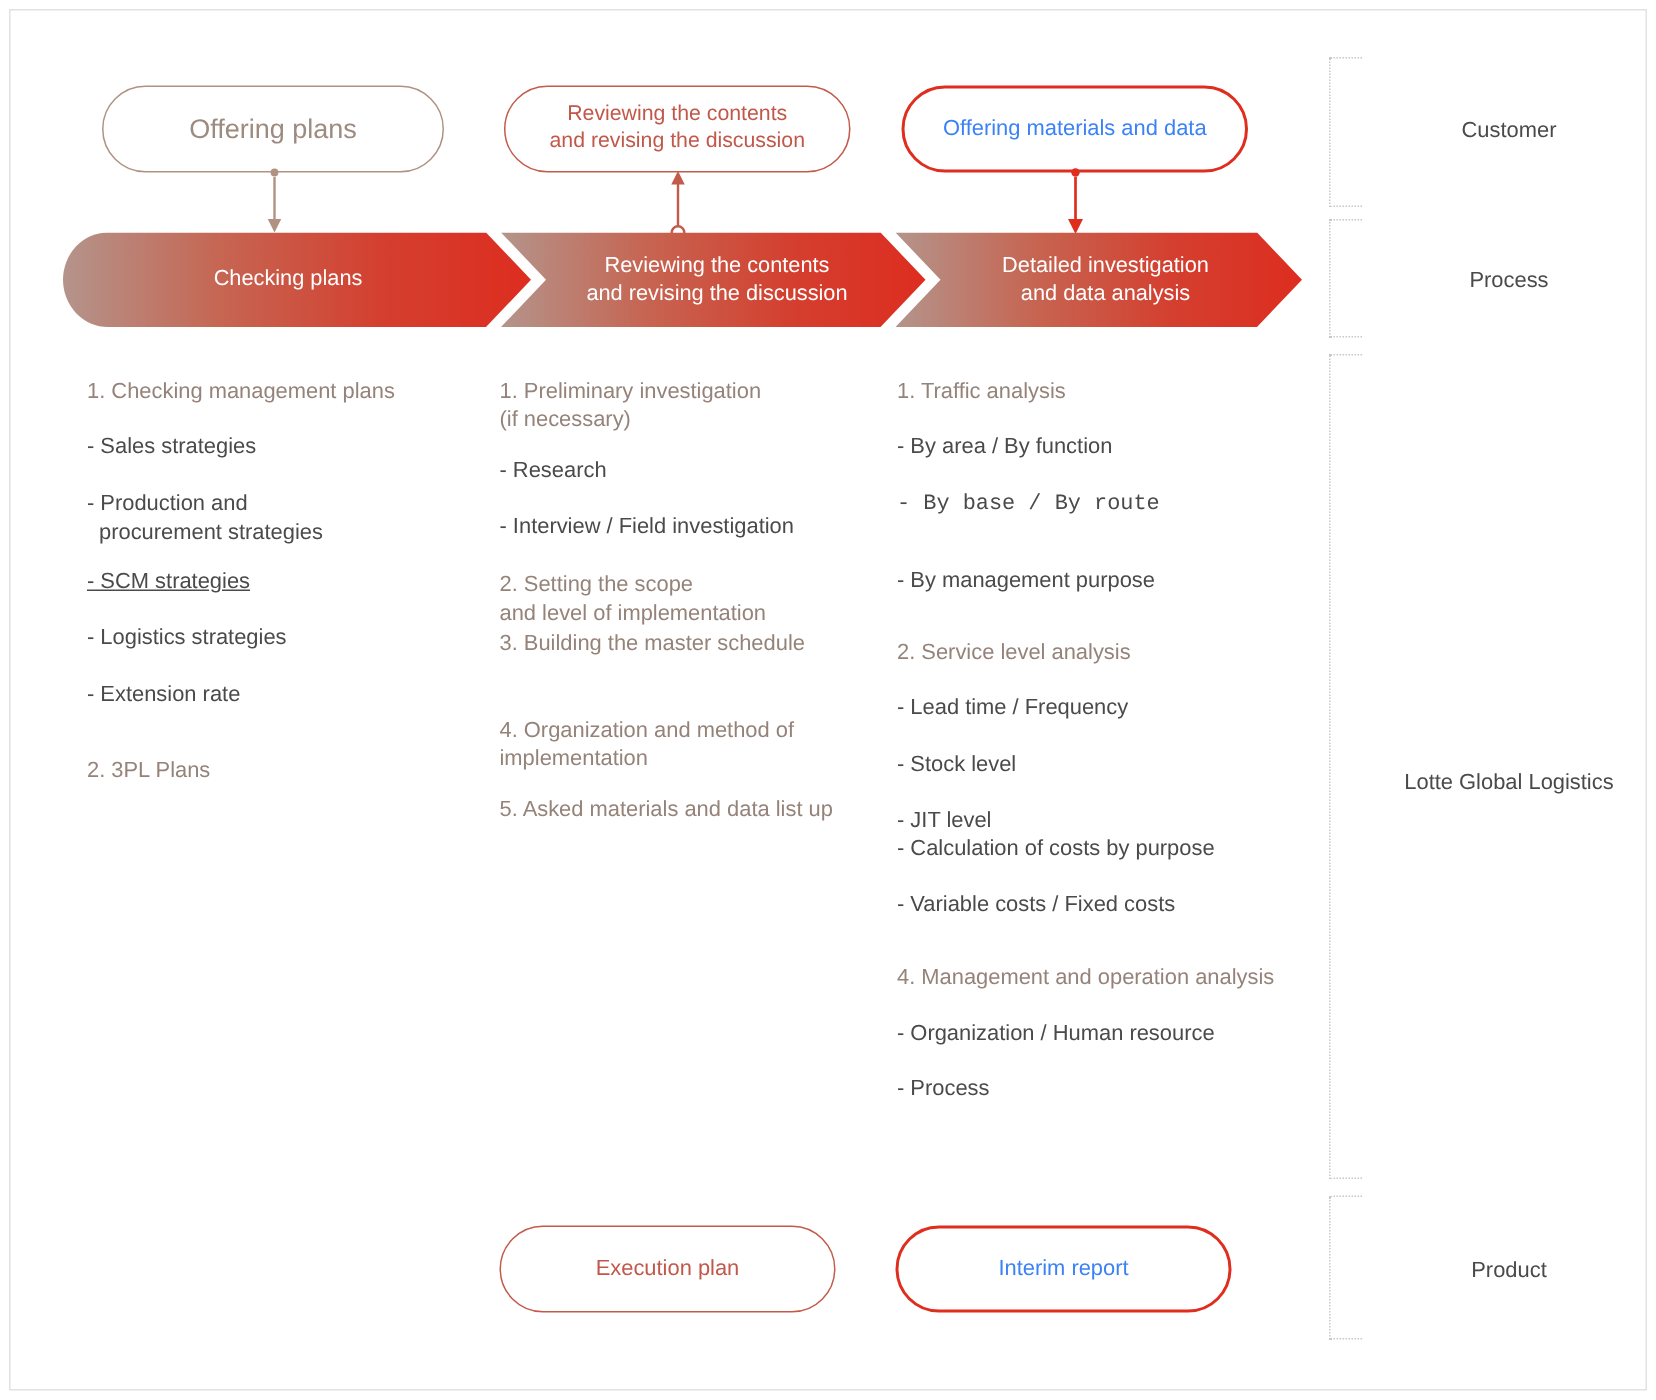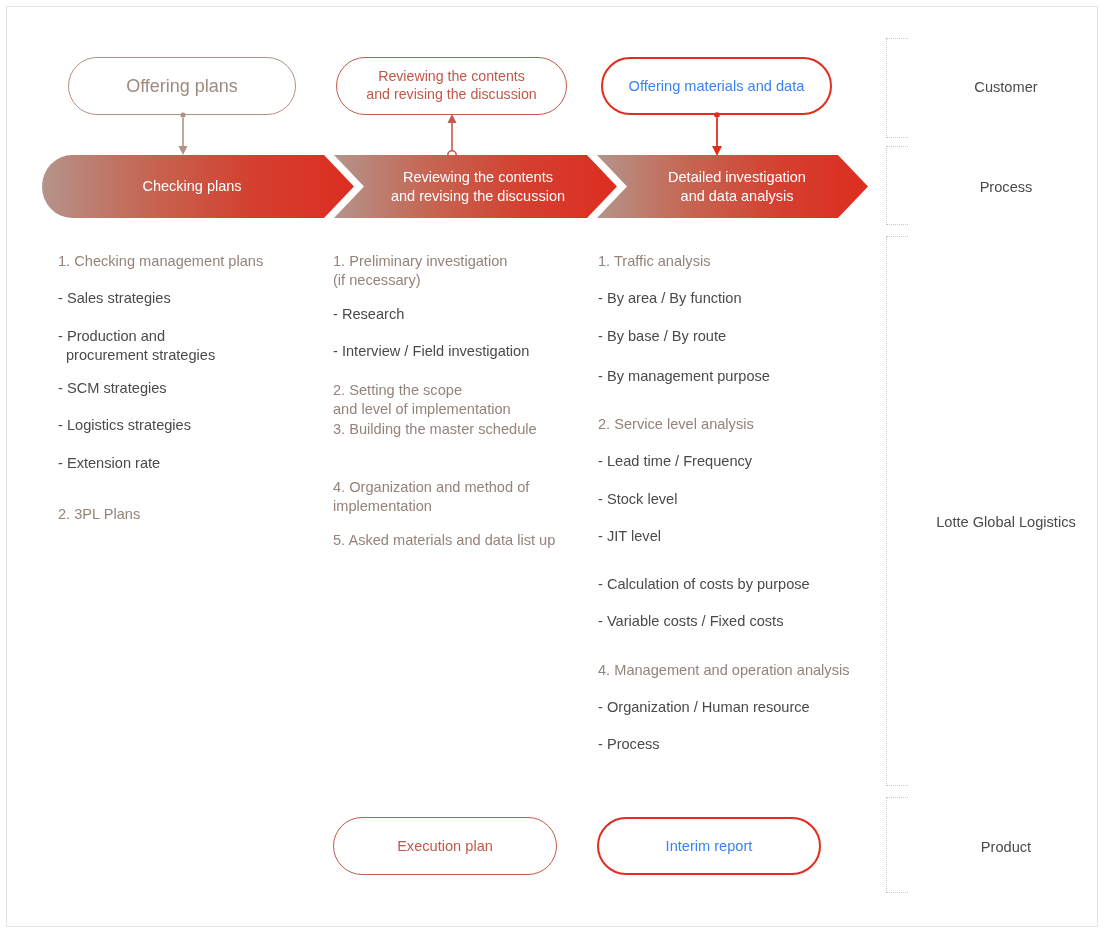--- a/index.html
+++ b/index.html
@@ -181,21 +181,21 @@
       <span>Detailed investigation
 and data analysis</span>
     </div>
   </div>
 
   <div class="col col-0">
     <div class="entry head" style="margin-bottom:18px;">1. Checking management plans</div>
     <div class="entry sub" style="margin-bottom:18px;">- Sales strategies</div>
     <div class="entry sub" style="margin-bottom:14px;">- Production and
   procurement strategies</div>
-    <div class="entry sub" style="margin-bottom:18px;">- SCM strategies</div>
+    <div class="entry sub" style="margin-bottom:18px;text-decoration:underline;">- SCM strategies</div>
     <div class="entry sub" style="margin-bottom:18px;">- Logistics strategies</div>
     <div class="entry sub" style="margin-bottom:32px;">- Extension rate</div>
     <div class="entry head">2. 3PL Plans</div>
   </div>
 
   <div class="col col-1">
     <div class="entry head" style="margin-bottom:14px;">1. Preliminary investigation
     (if necessary)</div>
     <div class="entry sub" style="margin-bottom:18px;">- Research</div>
     <div class="entry sub" style="margin-bottom:20px;">- Interview / Field investigation</div>
@@ -203,26 +203,26 @@
     and level of implementation</div>
     <div class="entry head" style="margin-bottom:21px;">3. Building the master schedule</div>
     <div class="entry head" style="margin-bottom:15px;margin-top:39px;">4. Organization and method of
     implementation</div>
     <div class="entry head">5. Asked materials and data list up</div>
   </div>
 
   <div class="col col-2">
     <div class="entry head" style="margin-bottom:18px;">1. Traffic analysis</div>
     <div class="entry sub" style="margin-bottom:18px;">- By area / By function</div>
-    <div class="entry sub" style="margin-bottom:21px;">- By base / By route</div>
+    <div class="entry sub" style="margin-bottom:32px;font-family:Liberation Mono, monospace;">- By base / By route</div>
     <div class="entry sub" style="margin-bottom:29px;">- By management purpose</div>
     <div class="entry head" style="margin-bottom:18px;">2. Service level analysis</div>
     <div class="entry sub" style="margin-bottom:18px;">- Lead time / Frequency</div>
     <div class="entry sub" style="margin-bottom:18px;">- Stock level</div>
-    <div class="entry sub" style="margin-bottom:29px;">- JIT level</div>
+    <div class="entry sub" style="">- JIT level</div>
     <div class="entry sub" style="margin-bottom:18px;">- Calculation of costs by purpose</div>
     <div class="entry sub" style="margin-bottom:29px;">- Variable costs / Fixed costs</div>
     <div class="entry head" style="margin-bottom:18px;">4. Management and operation analysis</div>
     <div class="entry sub" style="margin-bottom:18px;">- Organization / Human resource</div>
     <div class="entry sub">- Process</div>
   </div>
 
   <div class="pill pill-c1" style="left:333px; top:817px; width:224px; height:58px; font-size:14.6px;">
     <span>Execution plan</span>
   </div>

